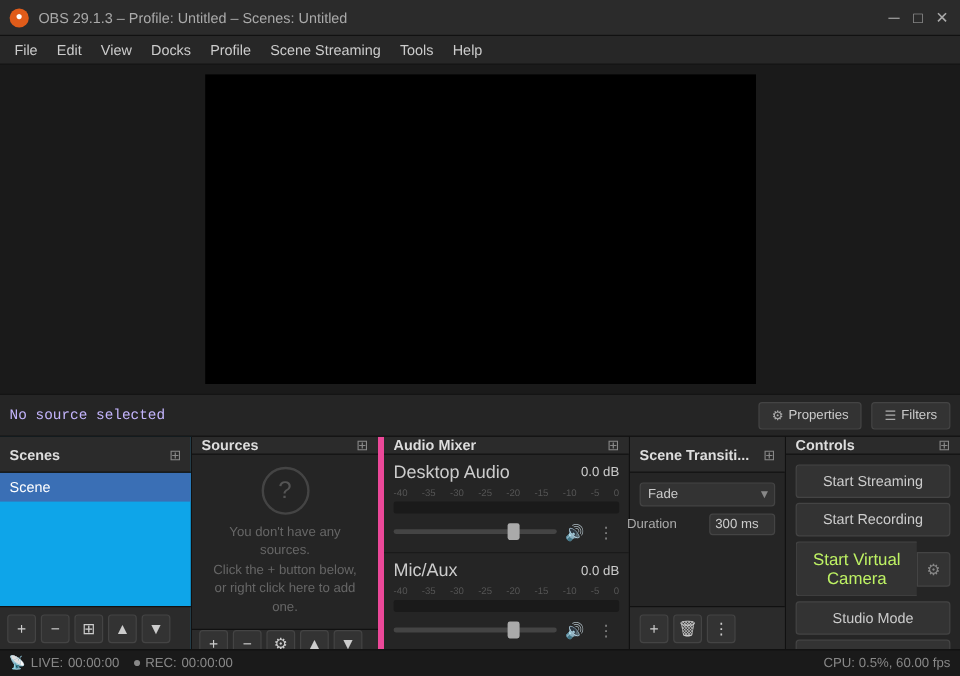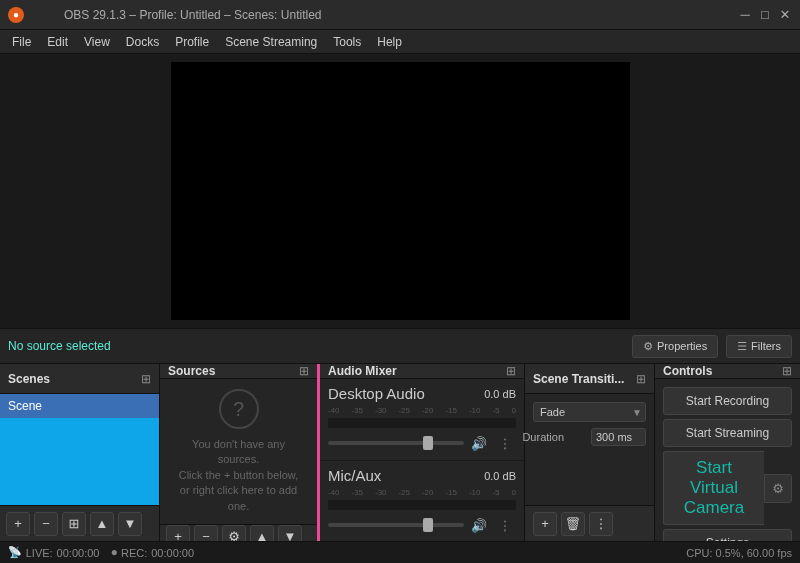--- a/index.html
+++ b/index.html
@@ -33,21 +33,20 @@
       align-items: center;
       justify-content: center;
       font-size: 10px;
       color: white;
       font-weight: bold;
     }
     #title-text {
       flex: 1;
       font-size: 12px;
       color: #aaa;
-      margin-left: 32px;
     }
     #window-controls {
       display: flex;
       gap: 6px;
     }
     .win-btn {
       width: 14px;
       height: 14px;
       background: none;
       border: none;
@@ -106,23 +105,24 @@
       height: 36px;
       background: #252525;
       display: flex;
       align-items: center;
       padding: 0 8px;
       border-top: 1px solid #111;
       border-bottom: 1px solid #111;
       gap: 8px;
     }
     #no-source-label {
-      color: #5eead4;
+      color: #c4b5fd;
       font-size: 12px;
       flex: 1;
+      font-family: Liberation Mono, monospace;
     }
     .source-tab-btn {
       display: flex;
       align-items: center;
       gap: 4px;
       padding: 4px 10px;
       background: #333;
       border: 1px solid #444;
       border-radius: 3px;
       color: #ccc;
@@ -202,21 +202,21 @@
       display: flex;
       align-items: center;
       justify-content: center;
       font-size: 13px;
     }
 
     
     #sources-panel {
       width: 160px;
       background: #252525;
-      border-right: 3px solid #ec4899;
+      border-right: 5px solid #ec4899;
       display: flex;
       flex-direction: column;
     }
     #sources-empty {
       flex: 1;
       display: flex;
       flex-direction: column;
       align-items: center;
       justify-content: center;
       color: #666;
@@ -423,23 +423,23 @@
       background: none;
       border: none;
     }
     .virtual-main {
       flex: 1;
       padding: 6px 8px;
       background: #333;
       border: 1px solid #444;
       border-right: none;
       border-radius: 3px 0 0 3px;
-      color: #14b8a6;
-      cursor: pointer;
-      font-size: 17px;
+      color: #bef264;
+      cursor: pointer;
+      font-size: 14px;
       text-align: center;
     }
     .virtual-settings {
       width: 28px;
       padding: 6px 4px;
       background: #333;
       border: 1px solid #444;
       border-radius: 0 3px 3px 0;
       color: #888;
       cursor: pointer;
@@ -661,28 +661,29 @@
         <div class="footer-btn">⋮</div>
       </div>
     </div>
 
     <div id="controls-panel">
       <div class="panel-header">
         <span class="panel-title">Controls</span>
         <span class="panel-expand-btn">⊞</span>
       </div>
       <div class="controls-content">
+        <button class="ctrl-btn stream-btn">Start Streaming</button>
         <button class="ctrl-btn record-btn">Start Recording</button>
-        <button class="ctrl-btn stream-btn">Start Streaming</button>
         <div class="ctrl-btn virtual-cam-row">
           <div class="virtual-main">Start Virtual Camera</div>
           <div class="virtual-settings">
             <span>⚙</span>
           </div>
         </div>
+        <button class="ctrl-btn">Studio Mode</button>
         <button class="ctrl-btn">Settings</button>
 
       </div>
     </div>
 
   </div>
 
   <div id="status-bar">
     <div class="status-item status-live">
       <span>📡</span>

